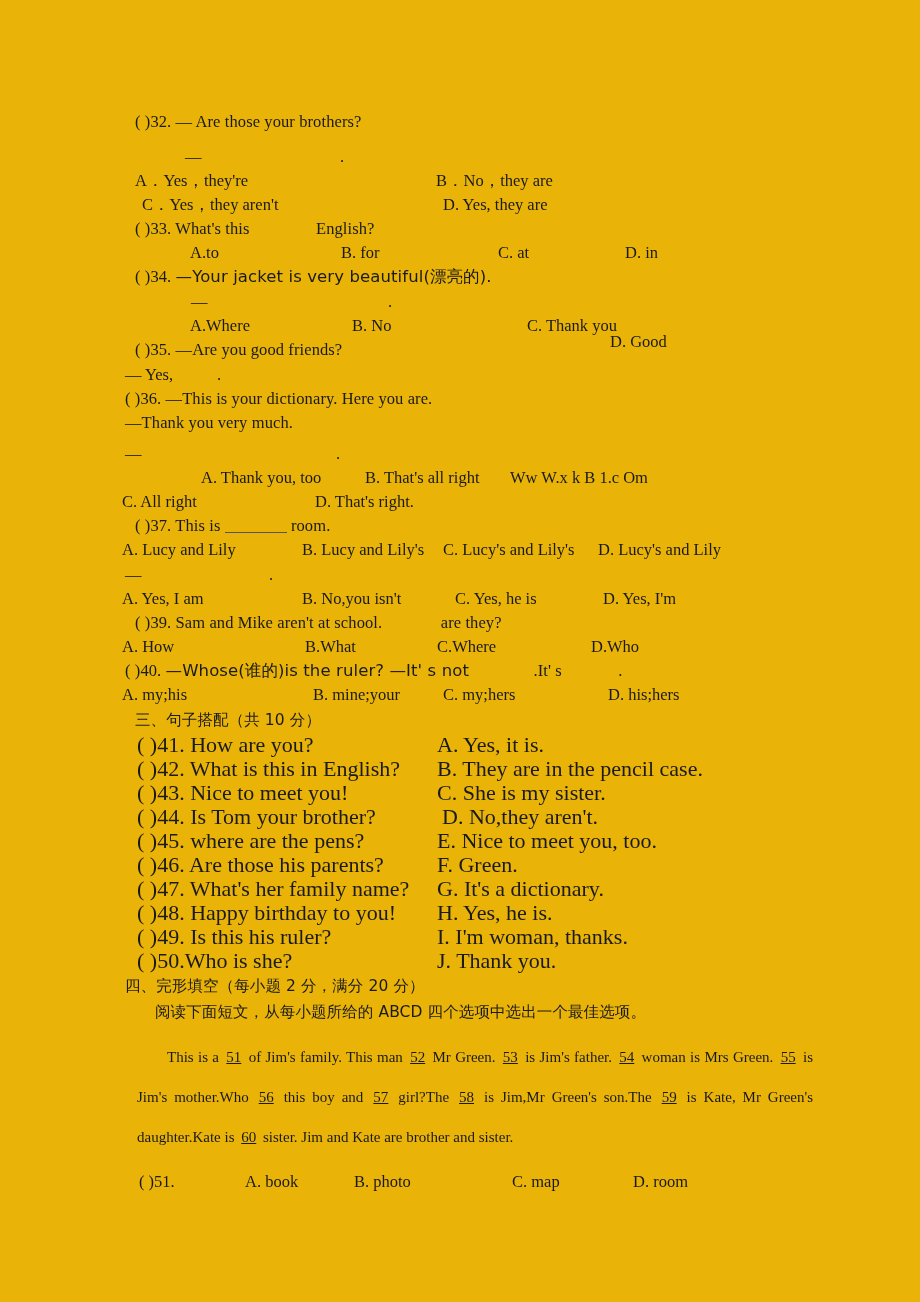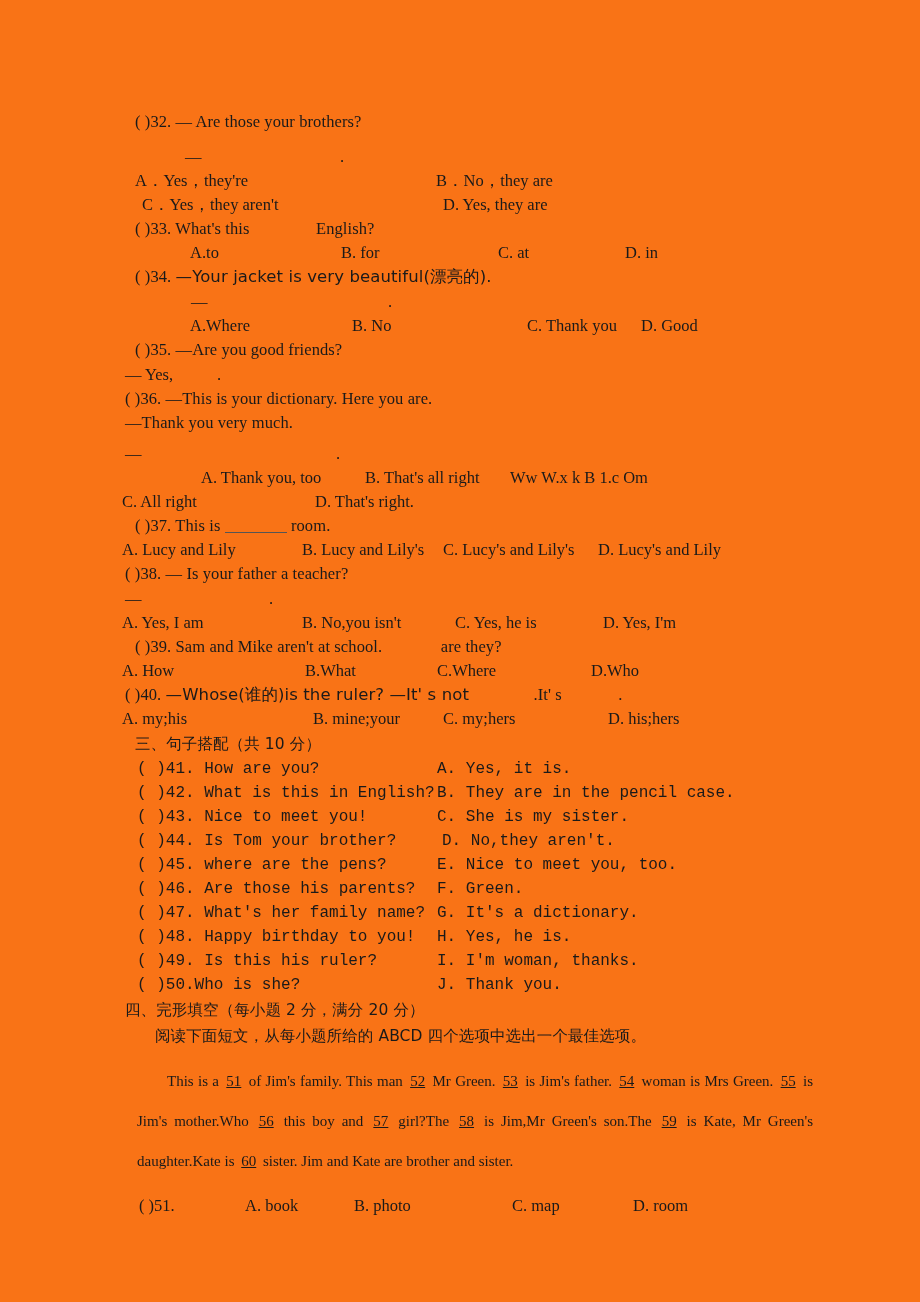--- a/index.html
+++ b/index.html
@@ -14,21 +14,21 @@
     position: relative;
     font-family: "Liberation Serif", "DejaVu Serif", serif;
     color: #1a1a1a;
     overflow: hidden;
   }
   .page {
     position: absolute;
     left: 0; top: 0;
     width: 920px;
     height: 1302px;
-    background: #f97316;
+    background: #eab308;
   }
   .content {
     position: absolute;
     left: 125px;
     top: 110px;
     width: 700px;
   }
 
   
   .line {
@@ -85,24 +85,23 @@
     font-size: 15.5px;
   }
   .cn-inline {
     font-family: "DejaVu Sans", "Liberation Sans", sans-serif;
   }
 
   
   .matchrow {
     position: relative;
     height: 24px;
-    font-size: 16px;
+    font-size: 22px;
     line-height: 24px;
     white-space: nowrap;
-    font-family: Liberation Mono, monospace;
   }
   .matchrow .left {
     position: absolute;
     left: 12px;
     top: 0;
   }
   .matchrow .right {
     position: absolute;
     left: 312px;
     top: 0;
@@ -175,21 +174,21 @@
       <span class="cn-inline">—Your jacket is very beautiful(漂亮的).</span>
     </div>
     <div class="dashline">
       <span class="dash" style="left:66px;">—</span>
       <span class="dot" style="left:263px;">.</span>
     </div>
     <div class="optrow">
       <span style="left:65px;">A.Where</span>
       <span style="left:227px;">B. No</span>
       <span style="left:367px;margin-left:35px;">C. Thank you</span>
-      <span style="left:516px;">D. Good</span>
+      <span style="left:485px;margin-top:16px;">D. Good</span>
     </div>
 
     <div class="line indent-1">
       <span class="qbox">(       )35.</span>
       <span>—Are you good friends?</span>
     </div>
     <div class="dashline">
       <span class="dash" style="left:0px;">— Yes,</span>
       <span class="dot" style="left:92px;">.</span>
     </div>
@@ -222,24 +221,20 @@
       <span class="underline-gap"></span>
       <span>room.</span>
     </div>
     <div class="optrow">
       <span style="left:-3px;">A. Lucy and Lily</span>
       <span style="left:177px;">B. Lucy and Lily's</span>
       <span style="left:318px;">C. Lucy's and Lily's</span>
       <span style="left:473px;">D. Lucy's and Lily</span>
     </div>
 
-    <div class="line">
-      <span class="qbox qbox-narrow">(     )38.</span>
-      <span>— Is your father a teacher?</span>
-    </div>
     <div class="dashline">
       <span class="dash" style="left:0px;">—</span>
       <span class="dot" style="left:144px;">.</span>
     </div>
     <div class="optrow">
       <span style="left:-3px;">A. Yes, I am</span>
       <span style="left:177px;">B. No,you isn't</span>
       <span style="left:330px;">C. Yes, he is</span>
       <span style="left:478px;">D. Yes, I'm</span>
     </div>

